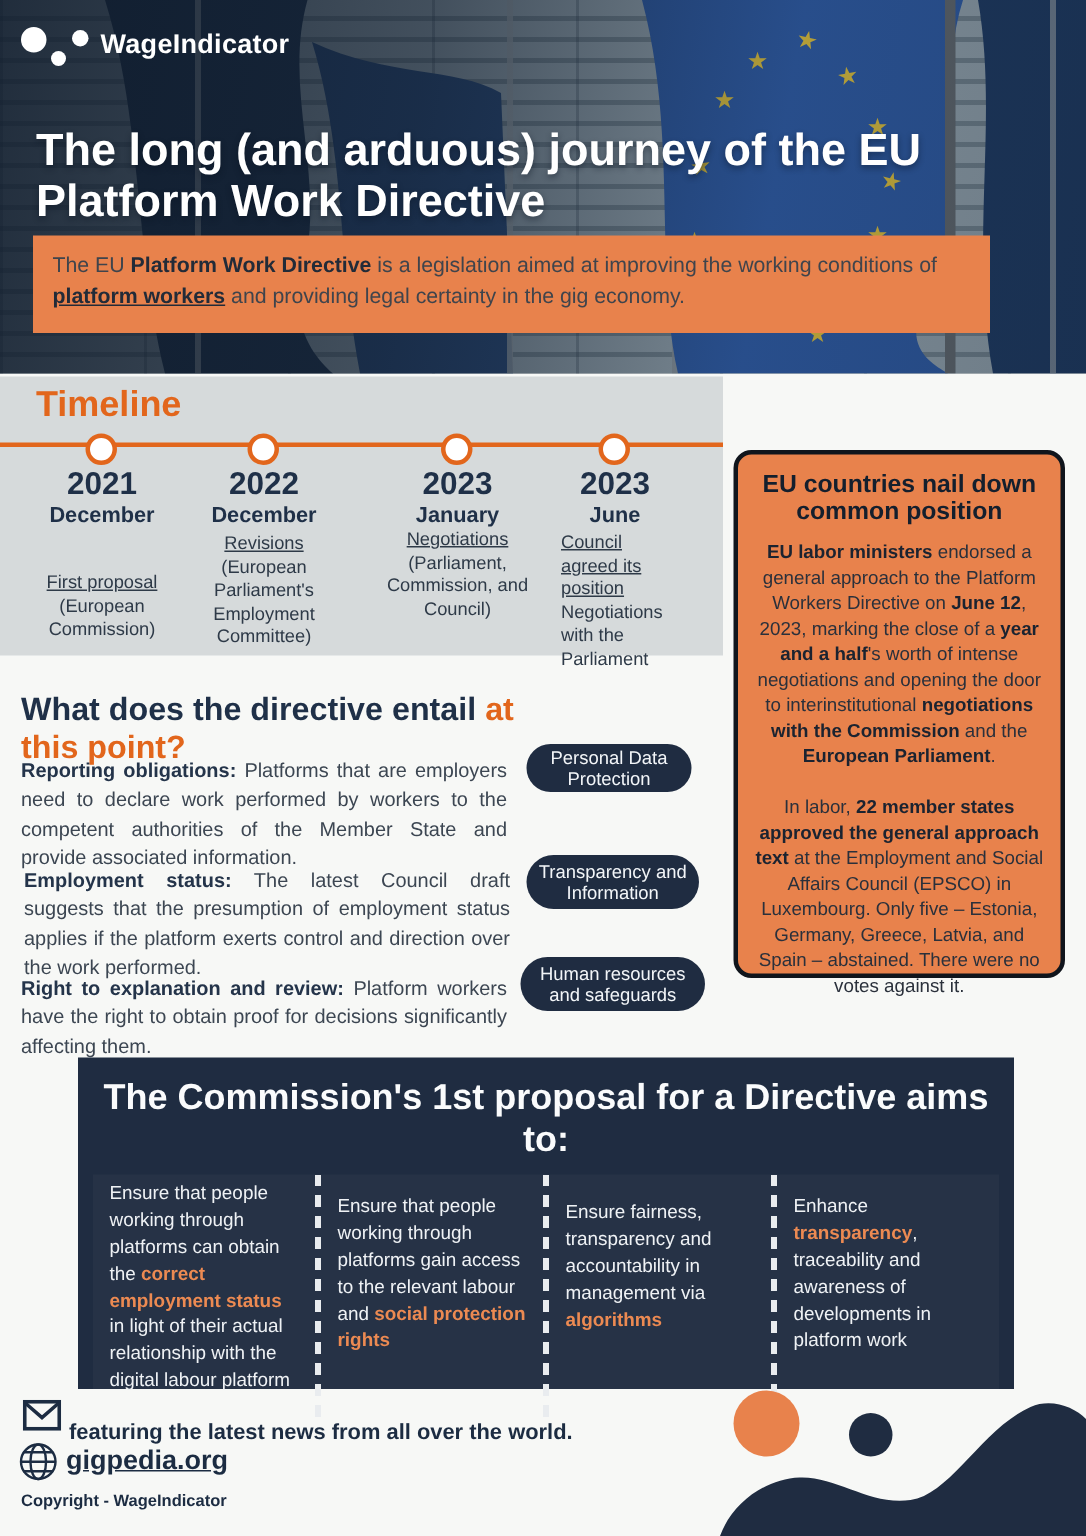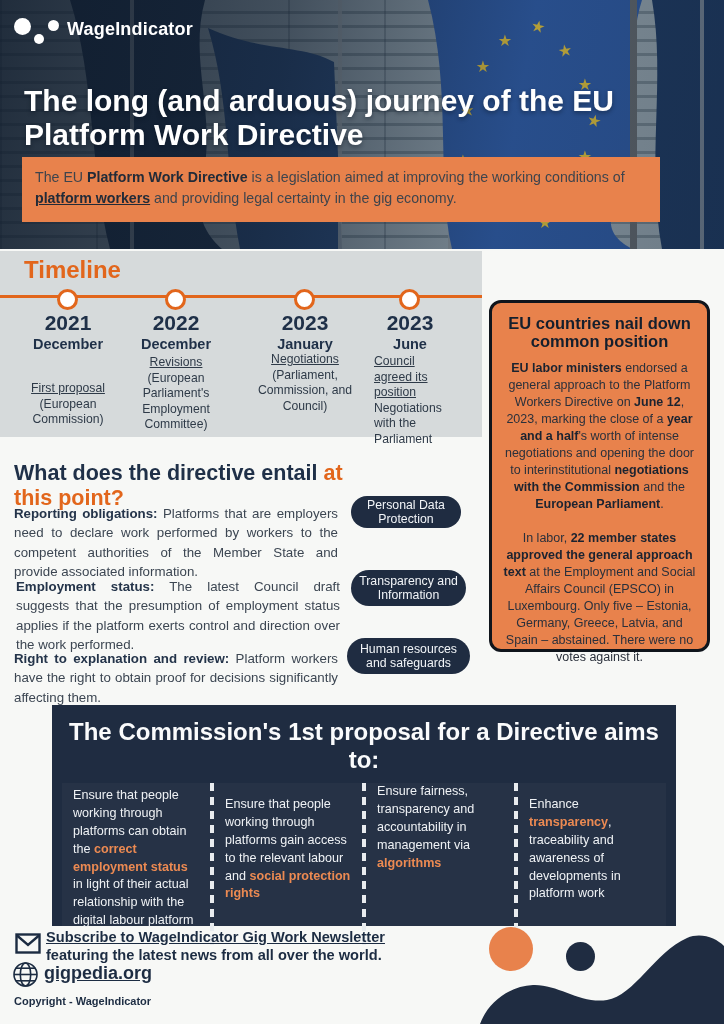--- a/index.html
+++ b/index.html
@@ -87,21 +87,21 @@
   .commission{
     position:absolute;left:52px;top:705px;width:624px;height:221px;box-sizing:border-box;
     background:#1F2C41;color:#EFF2F5;padding:13px 10px 0;
   }
   .com-title{text-align:center;font-size:24px;font-weight:700;color:#FAFBFC;}
   .com-row{display:flex;margin-top:9px;height:166px;background:rgba(255,255,255,.03);}
   .com-col{flex:1;padding:0 11px;font-size:12.6px;line-height:1.42;}
   .com-col .col-inner{display:block;}
   .cc1 .col-inner{margin-top:4px;}
   .cc2 .col-inner{margin-top:13px;}
-  .cc3 .col-inner{}
+  .cc3 .col-inner{margin-top:17px;}
   .cc4 .col-inner{margin-top:13px;}
   .com-sep{width:4px;background:repeating-linear-gradient(to bottom,#E9ECEF 0 8px,rgba(0,0,0,0) 8px 14px);}
   .commission .t-o{color:#EC8A52;font-weight:700;}
   
   .foot-icon{position:absolute;}
   .mail-icon{left:15px;top:933px;}
   .globe-icon{left:12px;top:961px;}
   .sub1{position:absolute;left:46px;top:929px;font-size:14.6px;font-weight:700;text-decoration:underline;color:#1C2C42;}
   .sub2{position:absolute;left:46px;top:947px;font-size:14.6px;font-weight:700;color:#1C2C42;}
   .site{position:absolute;left:44px;top:963px;font-size:18px;font-weight:700;text-decoration:underline;color:#1C2C42;}
@@ -221,21 +221,20 @@
       <div class="com-col cc4">
           <span class="col-inner"><span>Enhance </span><span class="t-b t-o">transparency</span><span>, traceability and awareness of developments in platform work</span></span>
         </div>
     </div>
   </div>
 
   <svg class="foot-icon mail-icon" width="26" height="21" viewBox="0 0 26 21">
     <rect x="1.5" y="1.5" width="23" height="18" fill="none" stroke="#1C2C42" stroke-width="2.4"></rect>
     <path d="M2,2.5 L13,12 L24,2.5" fill="none" stroke="#1C2C42" stroke-width="2.4"></path>
   </svg>
-  <a class="sub1">Subscribe to WageIndicator Gig Work Newsletter</a>
   <div class="sub2">featuring the latest news from all over the world.</div>
 
   <svg class="foot-icon globe-icon" width="27" height="27" viewBox="0 0 27 27">
     <g fill="none" stroke="#1C2C42" stroke-width="1.6">
       <circle cx="13.5" cy="13.5" r="11.5"></circle>
       <ellipse cx="13.5" cy="13.5" rx="5.2" ry="11.5"></ellipse>
       <line x1="2" y1="13.5" x2="25" y2="13.5"></line>
       <line x1="3.6" y1="7.2" x2="23.4" y2="7.2"></line>
       <line x1="3.6" y1="19.8" x2="23.4" y2="19.8"></line>
     </g>

